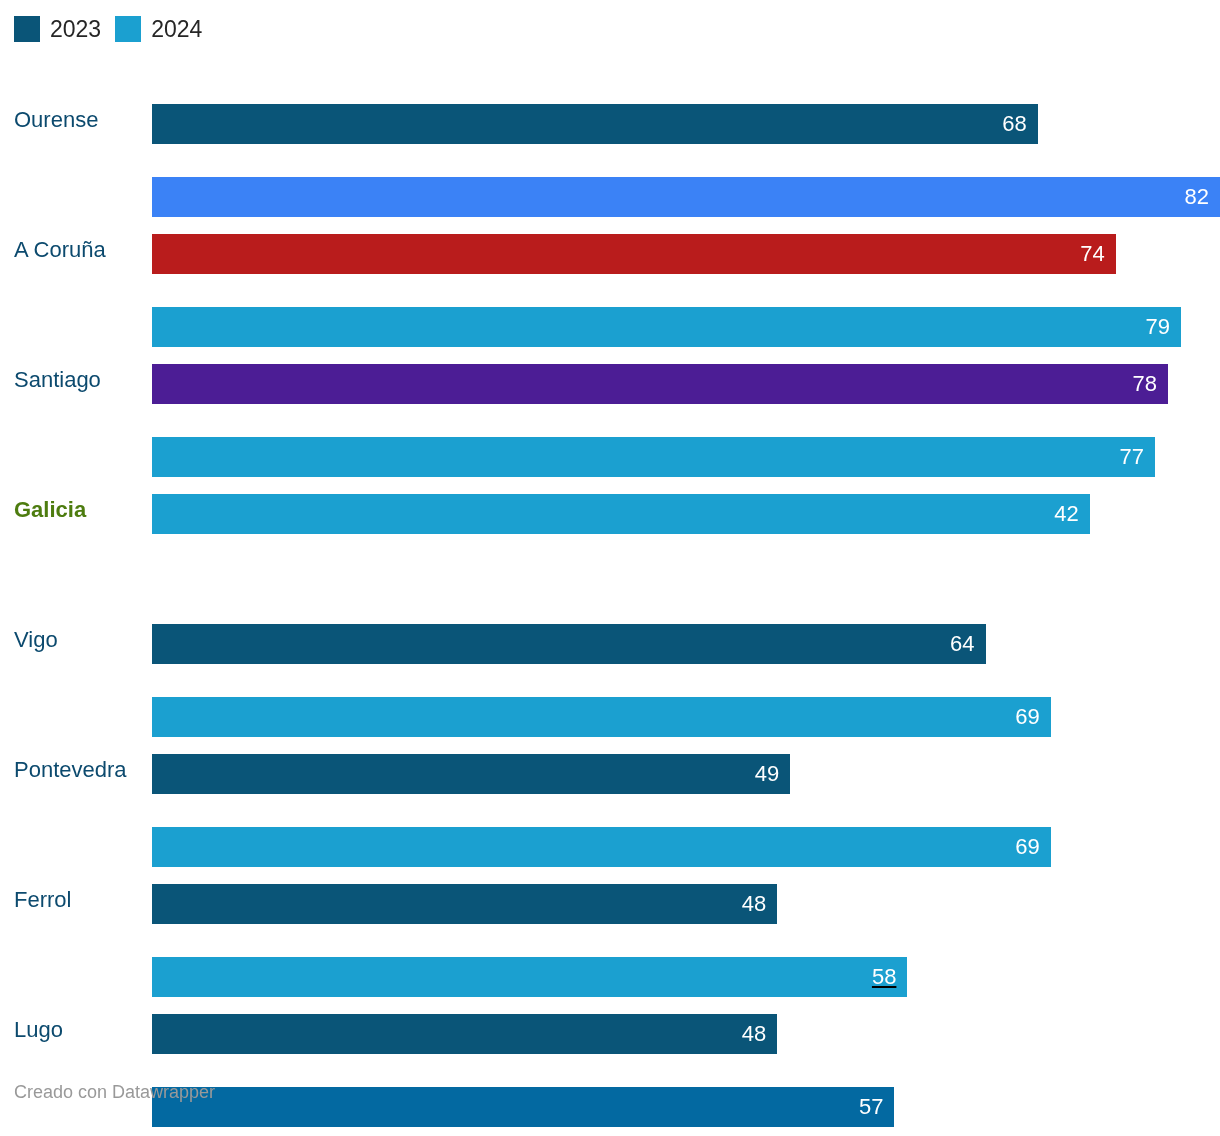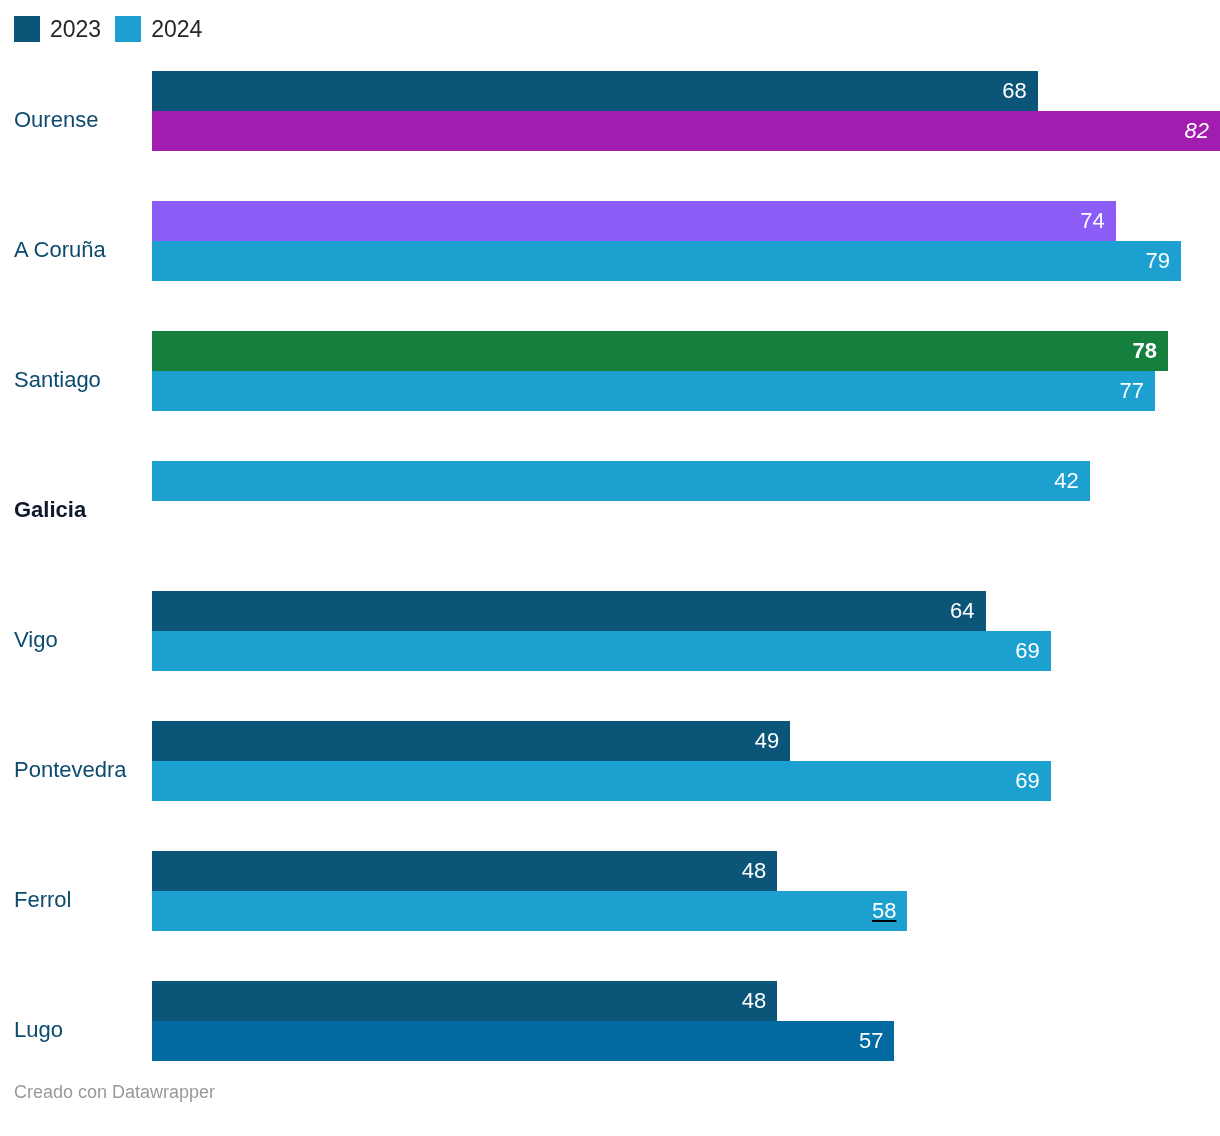--- a/index.html
+++ b/index.html
@@ -66,21 +66,21 @@
     left: 14px;
     top: 50%;
     transform: translateY(-50%);
     font-size: 22px;
     color: #0c4a6e;
     white-space: nowrap;
     line-height: 26px;
   }
   .group-label.highlight {
     font-weight: bold;
-    color: #0f172a;
+    color: #4d7c0f;
   }
 
   .bars {
     position: absolute;
     left: 152px;
     top: 16px;
     right: 0;
     height: 80px;
   }
 
@@ -90,20 +90,21 @@
     width: 100%;
   }
 
   .bar {
     position: relative;
     height: 40px;
     display: flex;
     align-items: center;
     justify-content: flex-end;
     padding-right: 11px;
+    margin-top: 33px;
   }
   .bar.y2023 { background: #0a5578; }
   .bar.y2024 { background: #1ba0d0; }
 
   .bar-value {
     font-size: 22px;
     color: #ffffff;
     line-height: 24px;
     white-space: nowrap;
   }
@@ -138,46 +139,46 @@
   <div class="plot" id="plot">
       <div class="group">
         <div class="group-label">Ourense</div>
         <div class="bars">
           <div class="bar-row">
             <div class="bar y2023" style="width: 82.9268%; background: rgb(10, 85, 120);">
               <span class="bar-value">68</span>
             </div>
           </div>
           <div class="bar-row">
-            <div class="bar y2024" style="width: 100%; background: #a21caf; font-style: italic;">
+            <div class="bar y2024" style="width: 100%; background: #3b82f6;">
               <span class="bar-value">82</span>
             </div>
           </div>
         </div>
       </div>
       <div class="group">
         <div class="group-label">A Coruña</div>
         <div class="bars">
           <div class="bar-row">
-            <div class="bar y2023" style="width: 90.2439%; background: #8b5cf6;">
+            <div class="bar y2023" style="width: 90.2439%; background: #b91c1c;">
               <span class="bar-value">74</span>
             </div>
           </div>
           <div class="bar-row">
             <div class="bar y2024" style="width: 96.3415%; background: rgb(27, 160, 208); padding-left: 32px;">
               <span class="bar-value">79</span>
             </div>
           </div>
         </div>
       </div>
       <div class="group">
         <div class="group-label">Santiago</div>
         <div class="bars">
           <div class="bar-row">
-            <div class="bar y2023" style="width: 95.122%; background: #15803d; font-weight: bold;">
+            <div class="bar y2023" style="width: 95.122%; background: #4c1d95;">
               <span class="bar-value">78</span>
             </div>
           </div>
           <div class="bar-row">
             <div class="bar y2024" style="width: 93.9024%; background: rgb(27, 160, 208);">
               <span class="bar-value">77</span>
             </div>
           </div>
         </div>
       </div>

